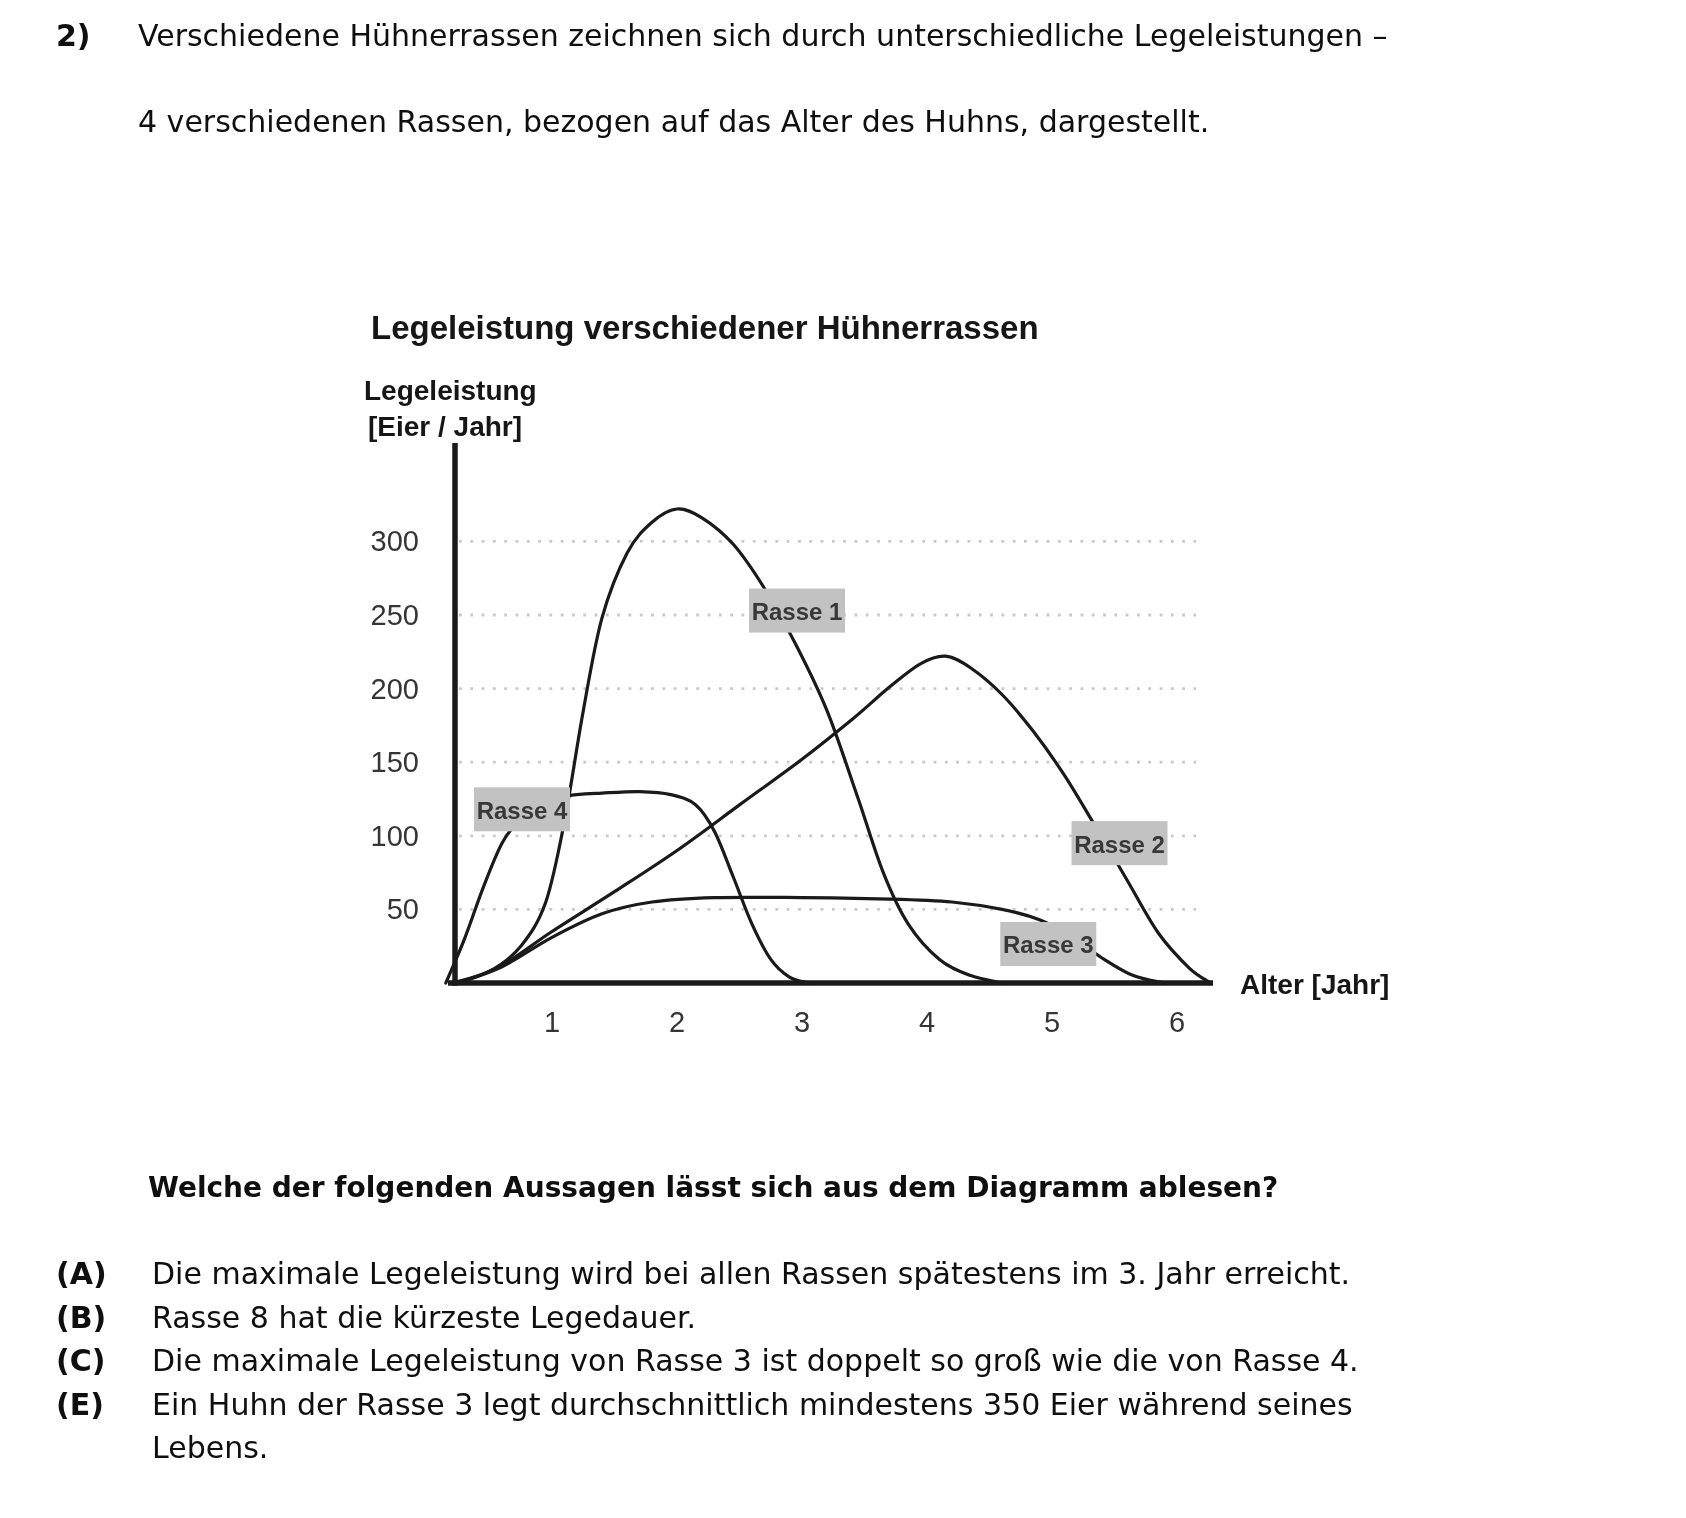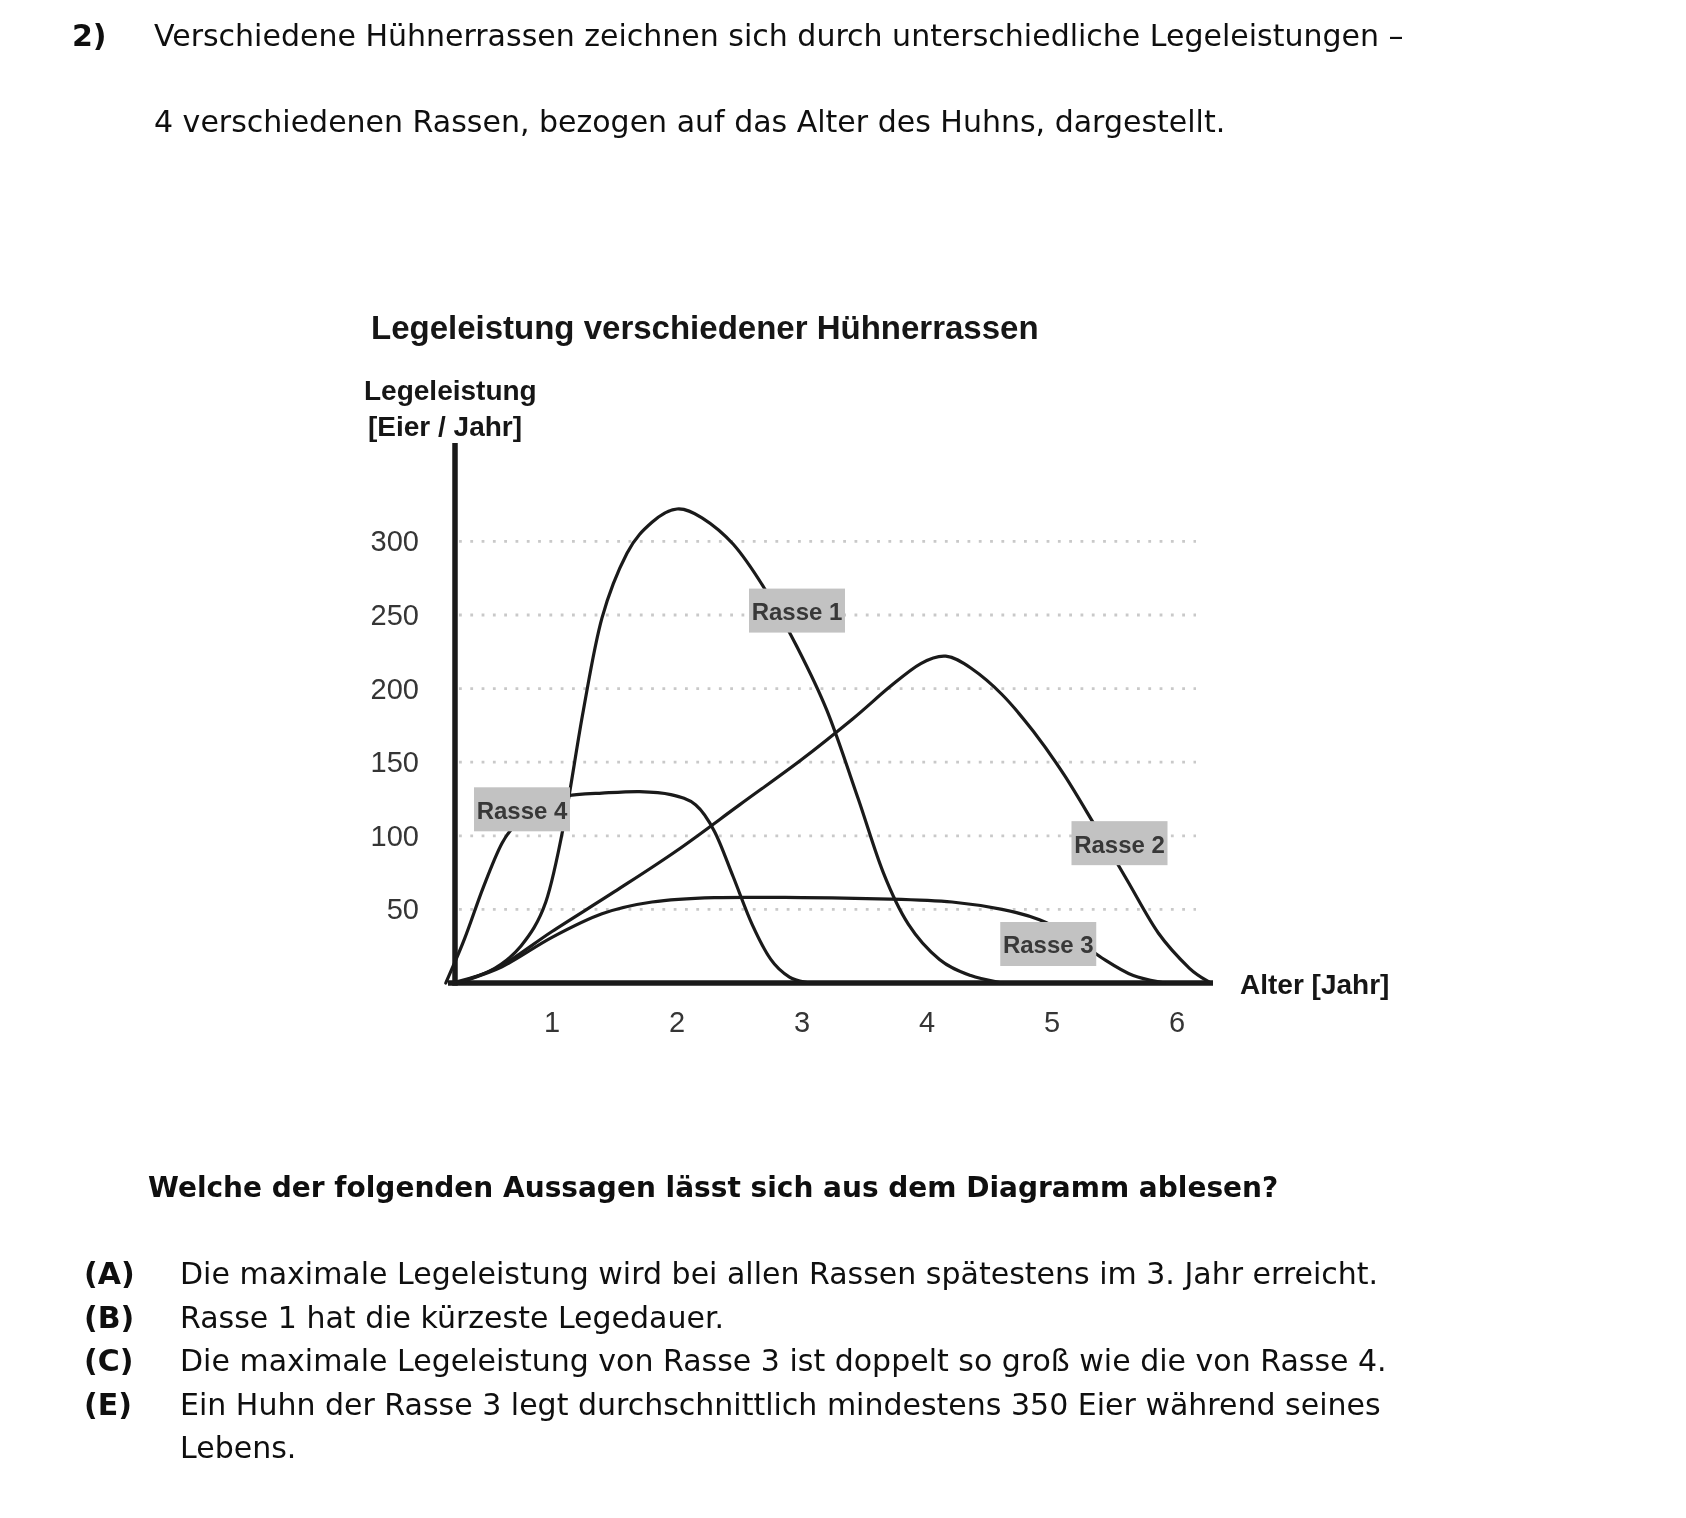--- a/index.html
+++ b/index.html
@@ -1,24 +1,24 @@
 <!DOCTYPE html>
 <html><head>
 <meta charset="utf-8">
 <style>
   html,body{margin:0;padding:0;}
   body{
     width:1686px;height:1518px;position:relative;background:#ffffff;
     font-family:"DejaVu Sans",sans-serif;color:#0f0f0f;overflow:hidden;
   }
-  .question-block{position:absolute;left:72px;top:14px;font-size:30px;line-height:43px;}
+  .question-block{position:absolute;left:56px;top:14px;font-size:30px;line-height:43px;}
   .q-num{display:inline-block;width:82px;font-weight:bold;vertical-align:top;}
   .q-text{display:inline-block;vertical-align:top;white-space:nowrap;}
   .prompt{position:absolute;left:148px;top:1171px;font-size:28px;font-weight:bold;white-space:nowrap;}
-  .options{position:absolute;left:56px;top:1252px;font-size:30px;line-height:43.5px;margin-left:28px;}
+  .options{position:absolute;left:56px;top:1252px;font-size:30px;line-height:43.5px;}
   .opt-row{white-space:nowrap;}
   .opt-label{display:inline-block;width:96px;font-weight:bold;vertical-align:top;}
   .opt-text{display:inline-block;vertical-align:top;white-space:nowrap;}
   svg.chart{position:absolute;left:0;top:0;}
   .ct-title{font-family:"Liberation Sans",sans-serif;font-weight:bold;font-size:33px;fill:#161616;}
   .ct-axis{font-family:"Liberation Sans",sans-serif;font-weight:bold;font-size:28px;fill:#161616;}
   .tick{font-family:"Liberation Sans",sans-serif;font-size:29px;fill:#353535;}
   .slabel{font-family:"Liberation Sans",sans-serif;font-weight:bold;font-size:24px;fill:#383838;}
 </style>
 </head>
@@ -66,16 +66,16 @@
       <text x="1048.25" y="944.992" text-anchor="middle" dominant-baseline="central" class="slabel">Rasse 3</text>
       <rect x="474" y="787.304" width="96" height="44" fill="#c2c2c2"></rect>
       <text x="522" y="810.304" text-anchor="middle" dominant-baseline="central" class="slabel">Rasse 4</text>
     </g>
 </svg>
 
 <div class="prompt">Welche der folgenden Aussagen lässt sich aus dem Diagramm ablesen?</div>
 
 <div class="options">
     <div class="opt-row"><span class="opt-label">(A)</span><span class="opt-text"><span>Die maximale Legeleistung wird bei allen Rassen spätestens im 3. Jahr erreicht.</span></span></div>
-    <div class="opt-row"><span class="opt-label">(B)</span><span class="opt-text"><span>Rasse 1 hat die kürzeste Legedauer.</span></span></div>
+    <div class="opt-row"><span class="opt-label">(B)</span><span class="opt-text"><span>Rasse 8 hat die kürzeste Legedauer.</span></span></div>
     <div class="opt-row"><span class="opt-label">(C)</span><span class="opt-text"><span>Die maximale Legeleistung von Rasse 3 ist doppelt so groß wie die von Rasse 4.</span></span></div>
     <div class="opt-row"><span class="opt-label">(E)</span><span class="opt-text"><span>Ein Huhn der Rasse 3 legt durchschnittlich mindestens 350 Eier während seines</span><br><span>Lebens.</span></span></div>
   </div>
 
 </body></html>

